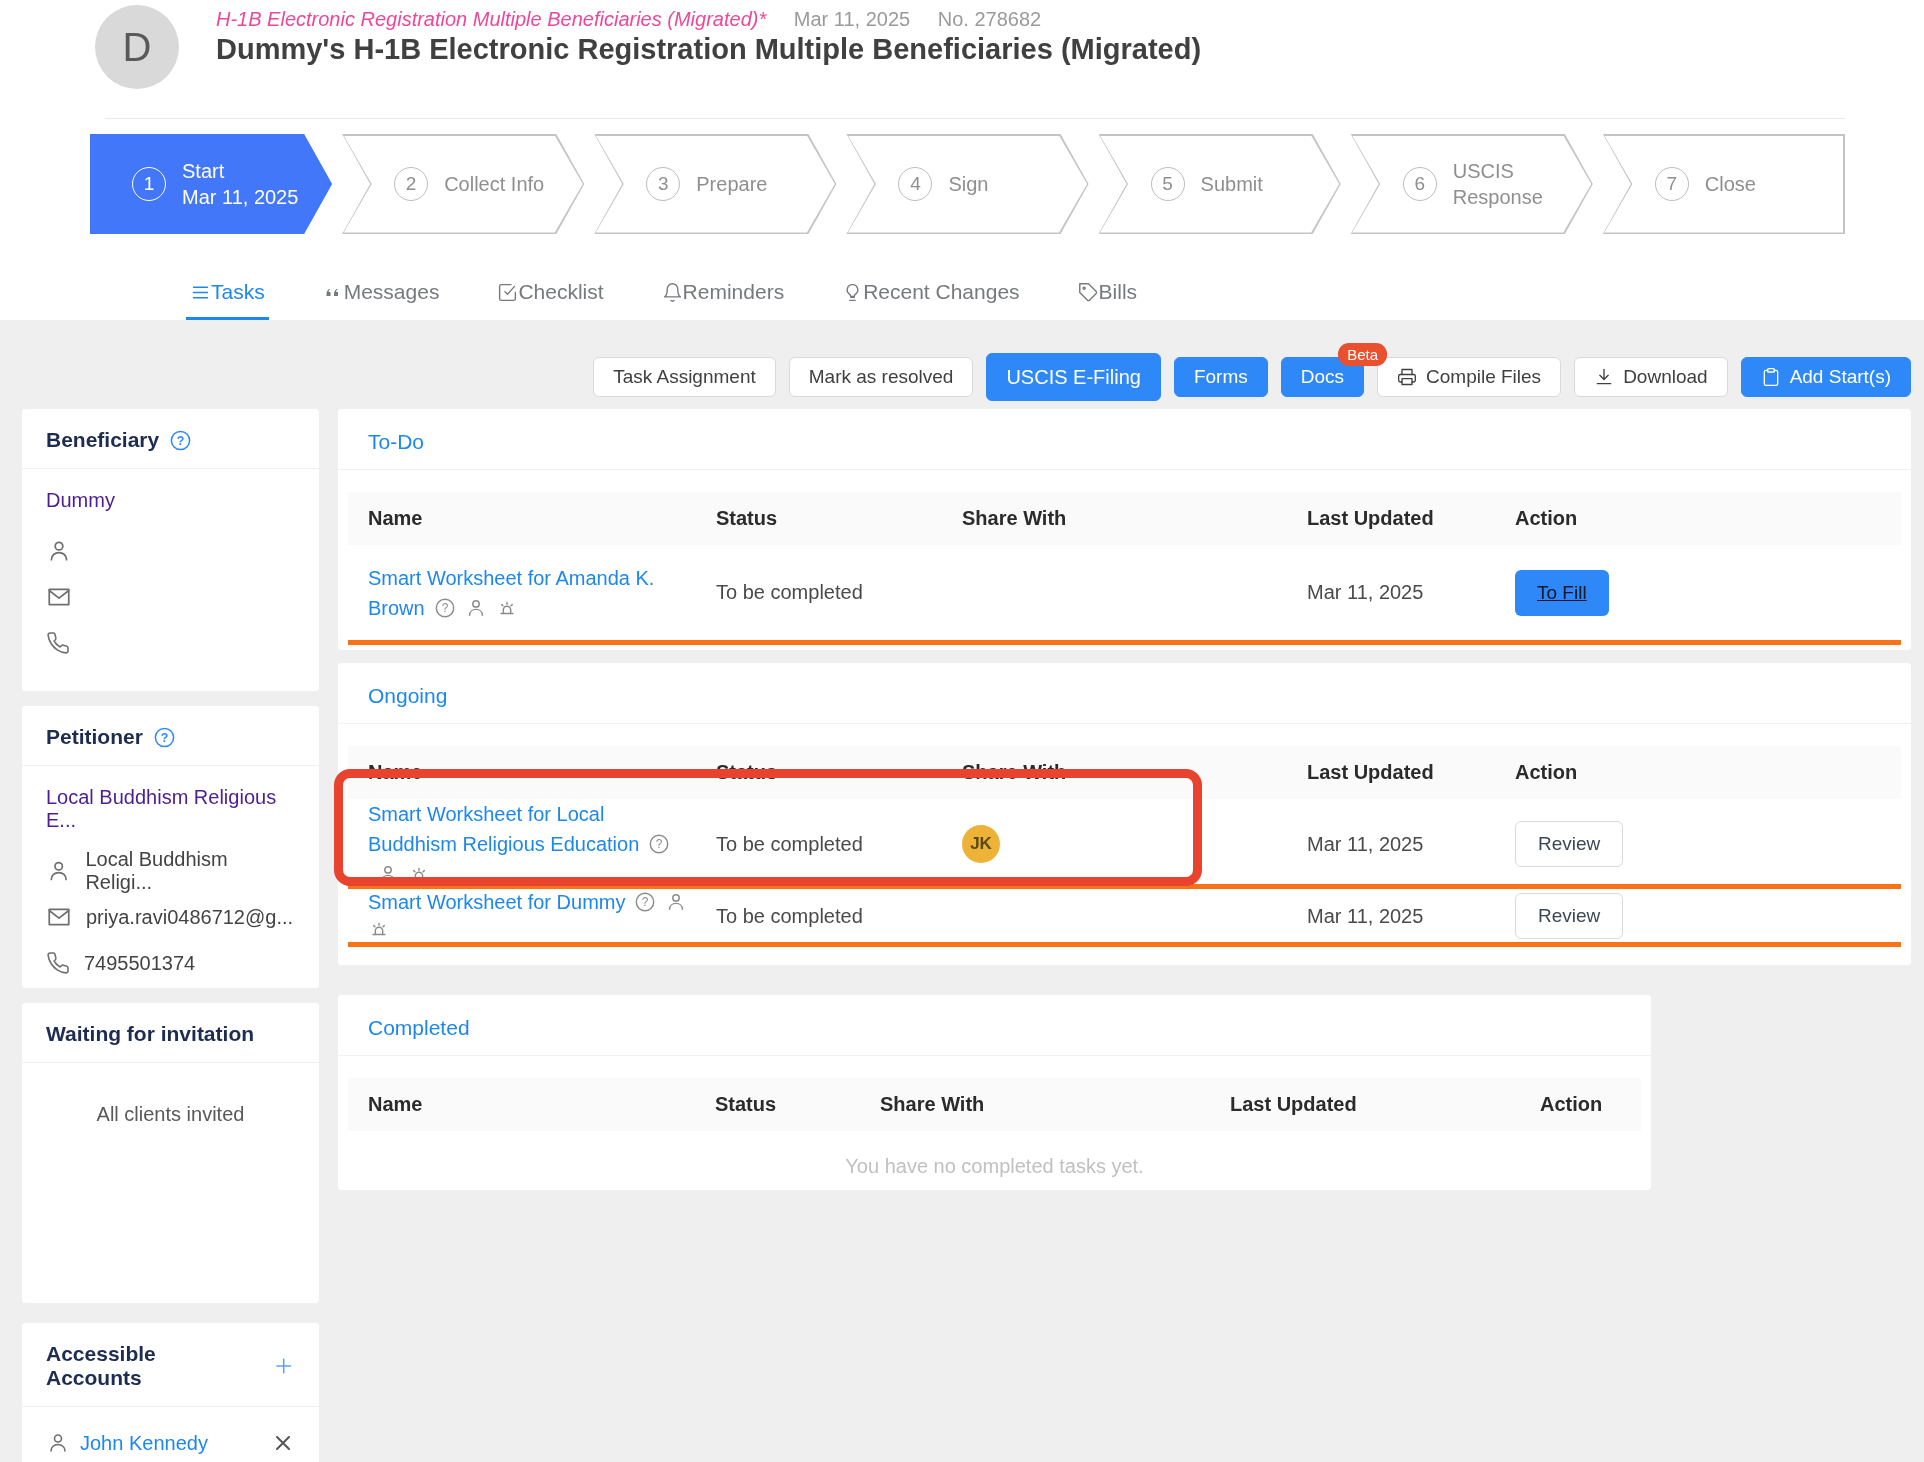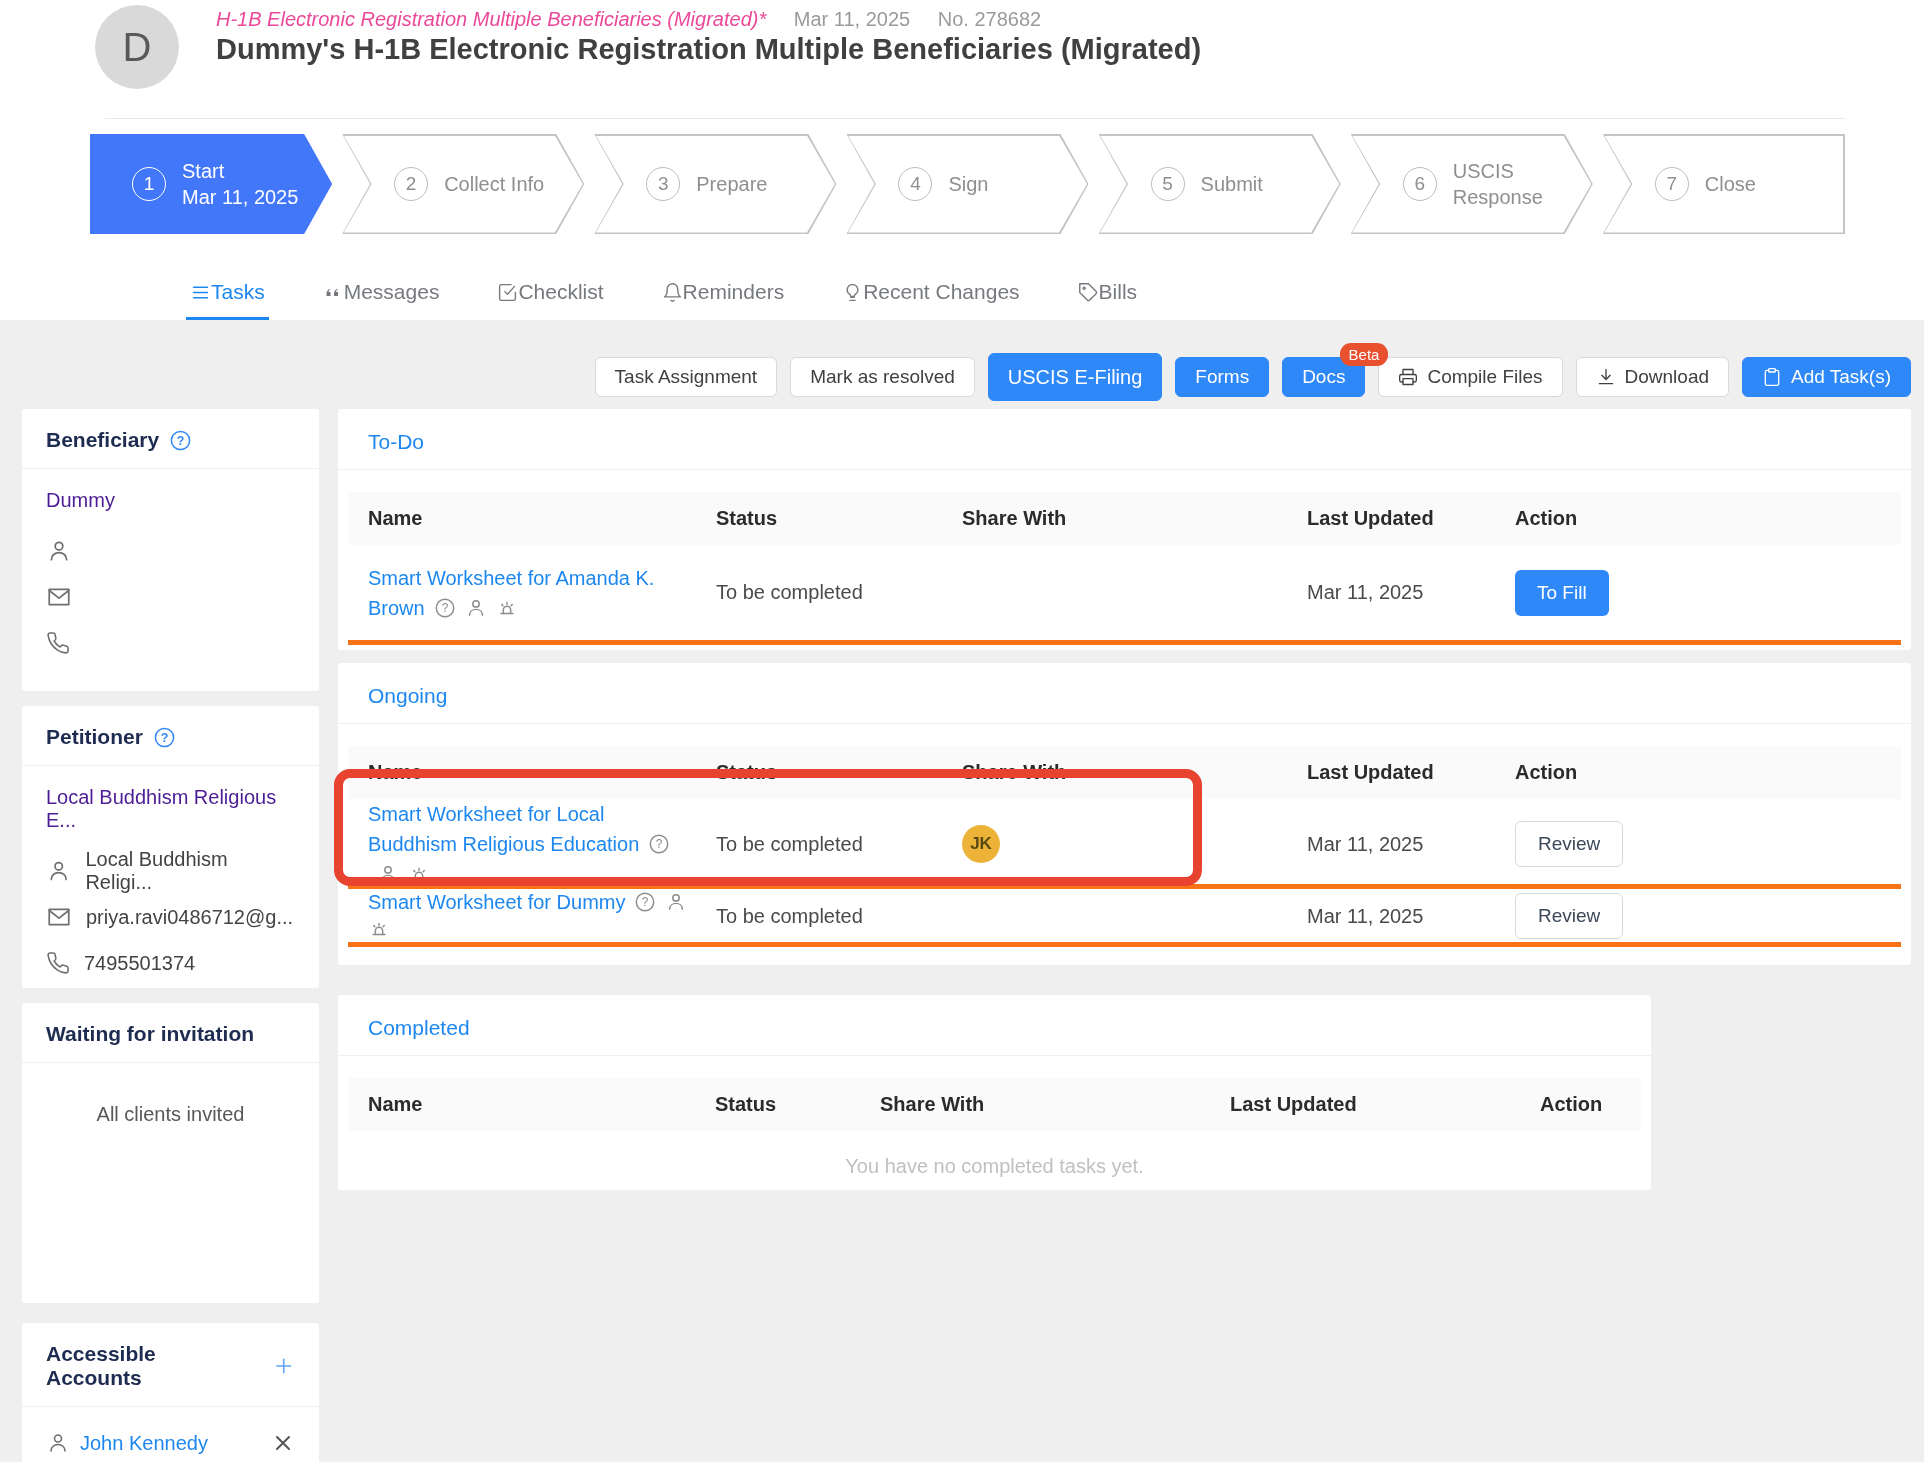--- a/index.html
+++ b/index.html
@@ -66,21 +66,21 @@
   .thead { display:grid; align-items:center; height:53px; background:#fafafa; padding-left:20px;
     font-size:20px; font-weight:600; color:#2b2b2b; }
   .cols-a { grid-template-columns:348px 246px 345px 208px 1fr; }
   .cols-b { grid-template-columns:347px 165px 350px 310px 1fr; }
   .trow { display:grid; align-items:center; padding-left:20px; border-bottom:5px solid #f97316; font-size:20px; color:#4a4a4a; }
   .name-cell { width:330px; line-height:30px; }
   .tlink { color:#1d87f0; text-decoration:none; }
   .row-ic { color:#8c8c8c; margin-left:9px; vertical-align:-4px; }
   .avatar-jk { width:38px; height:38px; border-radius:50%; background:#ecb338; color:#5c4a12; font-size:17px; font-weight:bold;
     display:flex; align-items:center; justify-content:center; }
-  .btn-fill { background:#2f88f8; color:#ffffff; border:none; border-radius:6px; font-size:19px; padding:12px 22px; cursor:pointer; }
+  .btn-fill { background:#2f88f8; color:#0f172a; border:none; border-radius:6px; font-size:19px; padding:12px 22px; cursor:pointer;text-decoration:underline; }
   .btn-review { background:#fff; color:#3c4858; border:1px solid #d9d9d9; border-radius:6px; font-size:19px; padding:11px 22px; cursor:pointer; }
   .empty-row { height:72px; display:flex; align-items:center; justify-content:center; color:#c0c0c0; font-size:20px; border-bottom:1px solid #f0f0f0; }
 
   
   .acc-row { display:flex; align-items:center; gap:10px; padding:24px 24px 0; font-size:20px; }
   .acc-link { color:#1d87f0; text-decoration:none; }
 
   
   .annotation { position:absolute; left:334px; top:769px; width:868px; height:117px; border:9px solid #e8432e; border-radius:16px; pointer-events:none; }
 </style>
@@ -233,21 +233,21 @@
           <path d="M12 3v11M7 10l5 5 5-5"></path>
           <path d="M4 20h16"></path>
         </svg>
       <span>Download</span>
     </button>
     <button class="btn primary">
       <svg class="icn" width="20" height="20" viewBox="0 0 24 24">
           <path d="M16 4h2a2 2 0 0 1 2 2v14a2 2 0 0 1-2 2H6a2 2 0 0 1-2-2V6a2 2 0 0 1 2-2h2"></path>
           <rect x="8" y="2" width="8" height="4" rx="1"></rect>
         </svg>
-      <span>Add Task(s)</span>
+      <span>Add Start(s)</span>
     </button>
   </div>
 
   <div class="card" style="left:22px; top:409px; width:297px; height:282px;">
     <div class="side-head">
       <span>Beneficiary</span>
       <svg class="icn help-blue" width="23" height="23" viewBox="0 0 24 24">
           <circle cx="12" cy="12" r="9.5"></circle>
           <text x="12" y="16.5" font-size="13" text-anchor="middle" fill="currentColor" stroke="none">?</text>
         </svg>

